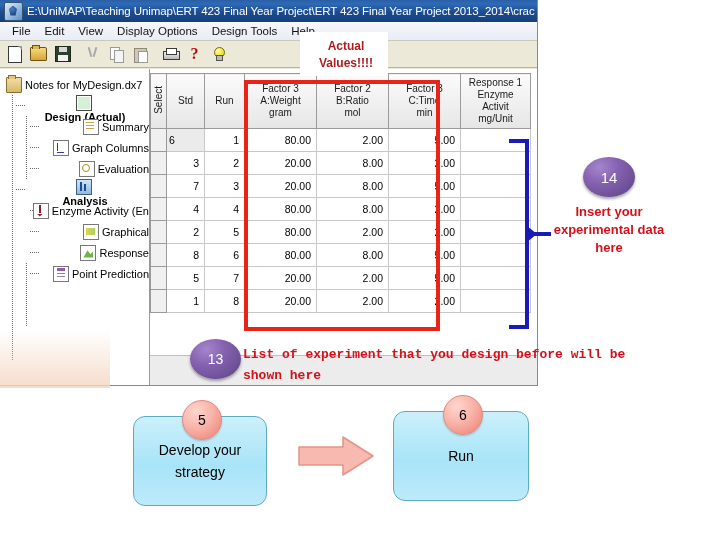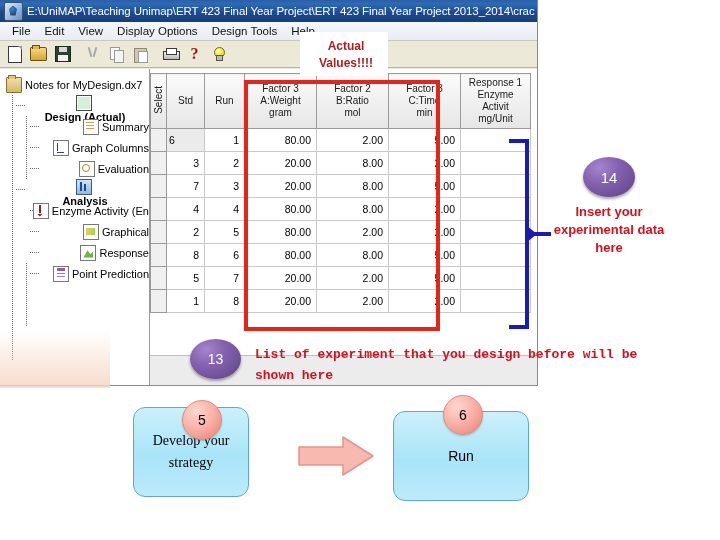--- a/index.html
+++ b/index.html
@@ -435,21 +435,21 @@
   }
   #callout-14 .red-note { margin-top: 6px; }
 
   
   #callout-13 {
     position: absolute;
     left: 190px;
     top: 339px;
     display: flex;
     align-items: flex-start;
-    gap: 14px;
+    gap: 2px;
   }
   #callout-13 .badge-purple { width: 51px; height: 40px; font-size: 14px; }
   #callout-13 .red-note {
     max-width: 400px;
     margin-top: 5px;
     line-height: 21px;
     font-family: Liberation Mono, monospace;
   }
 
   
@@ -461,21 +461,21 @@
     box-sizing: border-box;
     display: flex;
     align-items: center;
     justify-content: center;
     text-align: center;
     font-size: 14px;
     color: #000000;
     line-height: 22px;
     padding: 0 8px;
   }
-  #flow-box-1 { left: 133px; top: 407px; width: 116px; height: 90px; font-family: Liberation Serif, serif; }
+  #flow-box-1 { left: 133px; top: 416px; width: 134px; height: 90px; }
   #flow-box-2 { left: 393px; top: 411px; width: 136px; height: 90px; }
 
   .badge-pink {
     position: absolute;
     width: 38px;
     height: 38px;
     border-radius: 50%;
     background: radial-gradient(circle at 34% 28%, #ffd6cf 0%, #f9b3a8 45%, #ef9186 80%, #d97b70 100%);
     border: 1px solid #e08a7e;
     display: flex;

